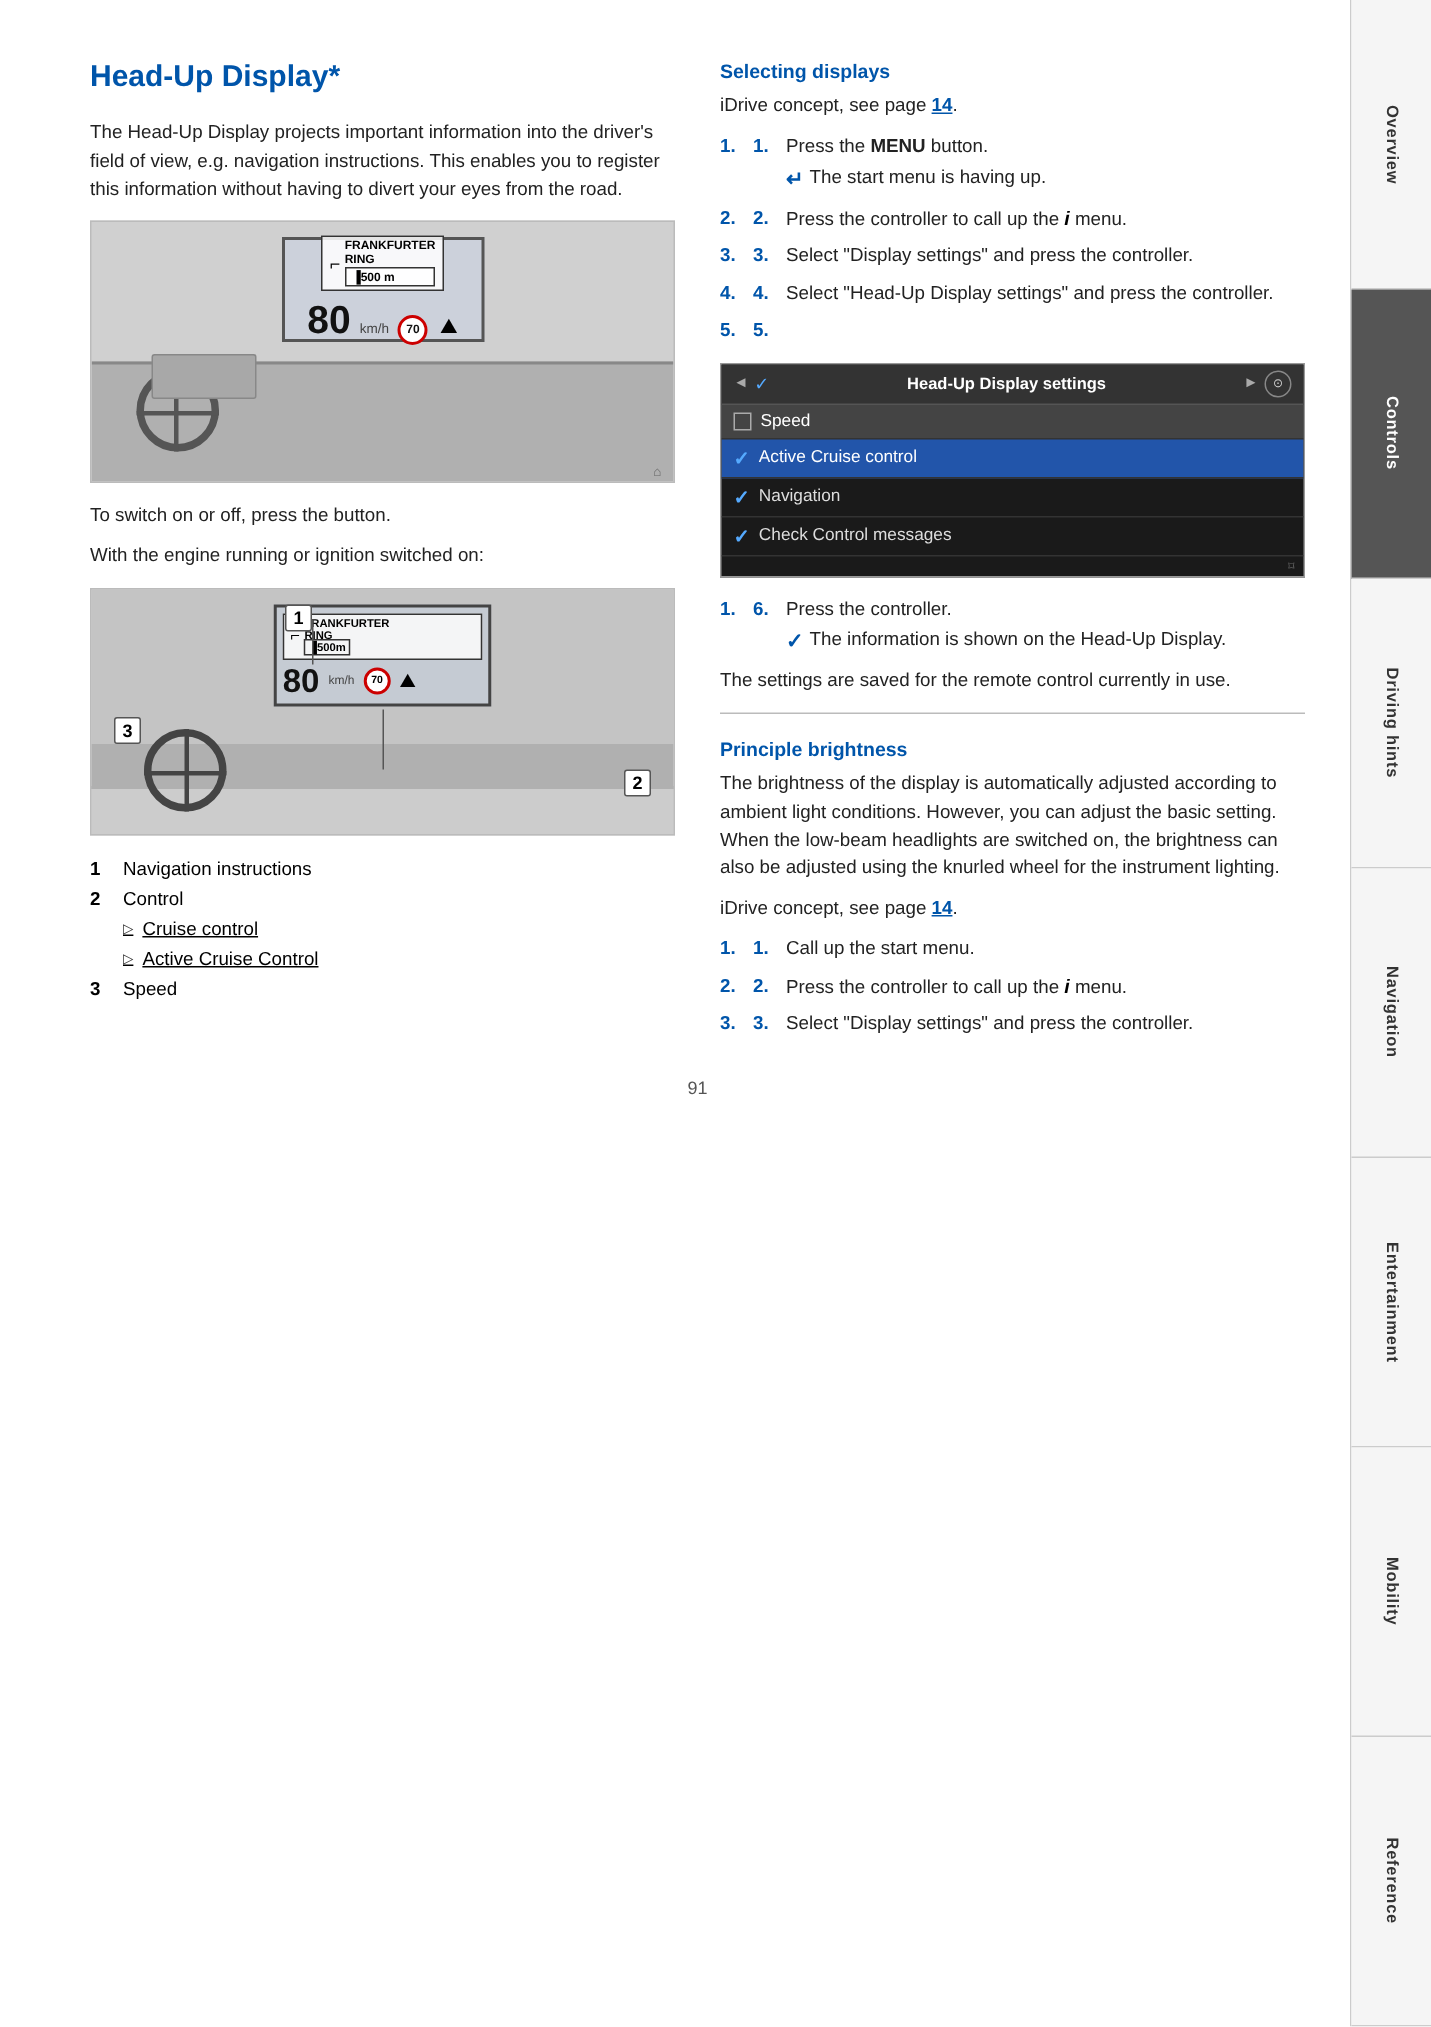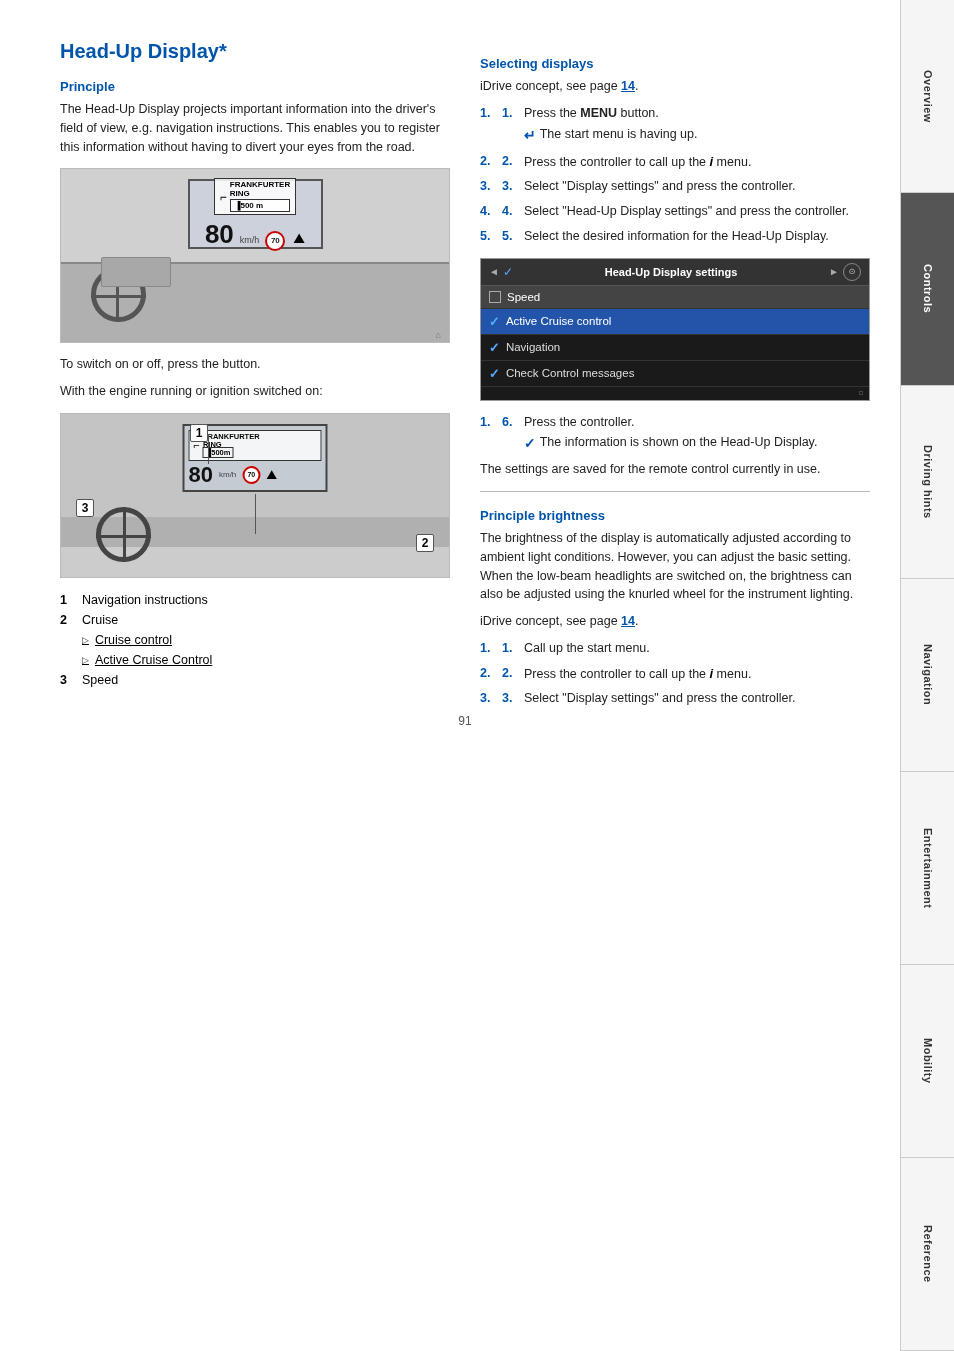--- a/index.html
+++ b/index.html
@@ -238,20 +238,21 @@
       content: '▷';
       font-size: 9px;
       color: #333;
       margin-top: 3px;
     }
 
     .page-number {
       text-align: center;
       font-size: 12px;
       color: #555;
+      margin-top: 20px;
     }
 
     .diagram-caption {
       font-size: 10px;
       color: #555;
       text-align: right;
       padding-right: 4px;
     }
 
     
@@ -366,21 +367,20 @@
 </head>
 <body>
 
 <div class="page-container">
   <div class="main-content">
     <div class="two-col">
 
       <div class="left-col">
         <h1 class="page-title">Head-Up Display*</h1>
 
-        <h2 class="section-title">Principle</h2>
         <p class="body-text">The Head-Up Display projects important information into the driver's field of view, e.g. navigation instructions. This enables you to register this information without having to divert your eyes from the road.</p>
 
         <div class="diagram-box dash1">
           <div class="dash1-inner">
             <div class="hud-frame">
               <div class="frankfurt-sign">
                 <span style="font-size:12px;font-weight:bold;">⌐</span>
                 <div>
                   <div style="font-size:8px;font-weight:bold;line-height:1.1;">FRANKFURTER<br>RING</div>
                   <div class="dist-indicator">▐500 m</div>
@@ -447,41 +447,41 @@
 
         <ul class="items-list">
           <li>
             <span class="num">1</span>
             <span>Navigation instructions</span>
           </li>
           <li>
             <div>
               <div style="display:flex;gap:8px;">
                 <span class="num">2</span>
-                <span>Cruise</span>
+                <span>Control</span>
               </div>
               <ul class="sub-list" style="list-style:none;margin-left:22px;padding:0;">
                 <li>
                     <span>Cruise control</span>
                   </li>
                 <li>
                     <span>Active Cruise Control</span>
                   </li>
               </ul>
             </div>
           </li>
           <li>
             <span class="num">3</span>
             <span>Speed</span>
           </li>
         </ul>
       </div>
 
       <div class="right-col">
-        <h2 class="section-title" style="margin-top:16px;">Selecting displays</h2>
+        <h2 class="section-title" style="margin-top:0;">Selecting displays</h2>
         <p class="body-text">
           iDrive concept, see page <span class="blue-link">14</span>.
         </p>
 
         <ol class="steps">
 
           <li>
             <span style="color:#0055aa;font-weight:bold;min-width:16px;">1.</span>
             <div class="step-content">
               Press the <span class="bold-text">MENU</span> button.
@@ -504,21 +504,20 @@
             <div class="step-content">Select "Display settings" and press the controller.</div>
           </li>
 
           <li>
             <span style="color:#0055aa;font-weight:bold;min-width:16px;">4.</span>
             <div class="step-content">Select "Head-Up Display settings" and press the controller.</div>
           </li>
 
           <li>
             <span style="color:#0055aa;font-weight:bold;min-width:16px;">5.</span>
-            <div class="step-content">Select the desired information for the Head-Up Display.</div>
           </li>
         </ol>
 
         <div class="screenshot-panel">
           <div class="screenshot-header">
             <div style="display:flex;align-items:center;gap:4px;">
               <span style="font-size:10px;color:#aaa;">◄</span>
               <span style="color:#55aaff;font-size:12px;">✓</span>
             </div>
             <span class="screenshot-title">Head-Up Display settings</span>

